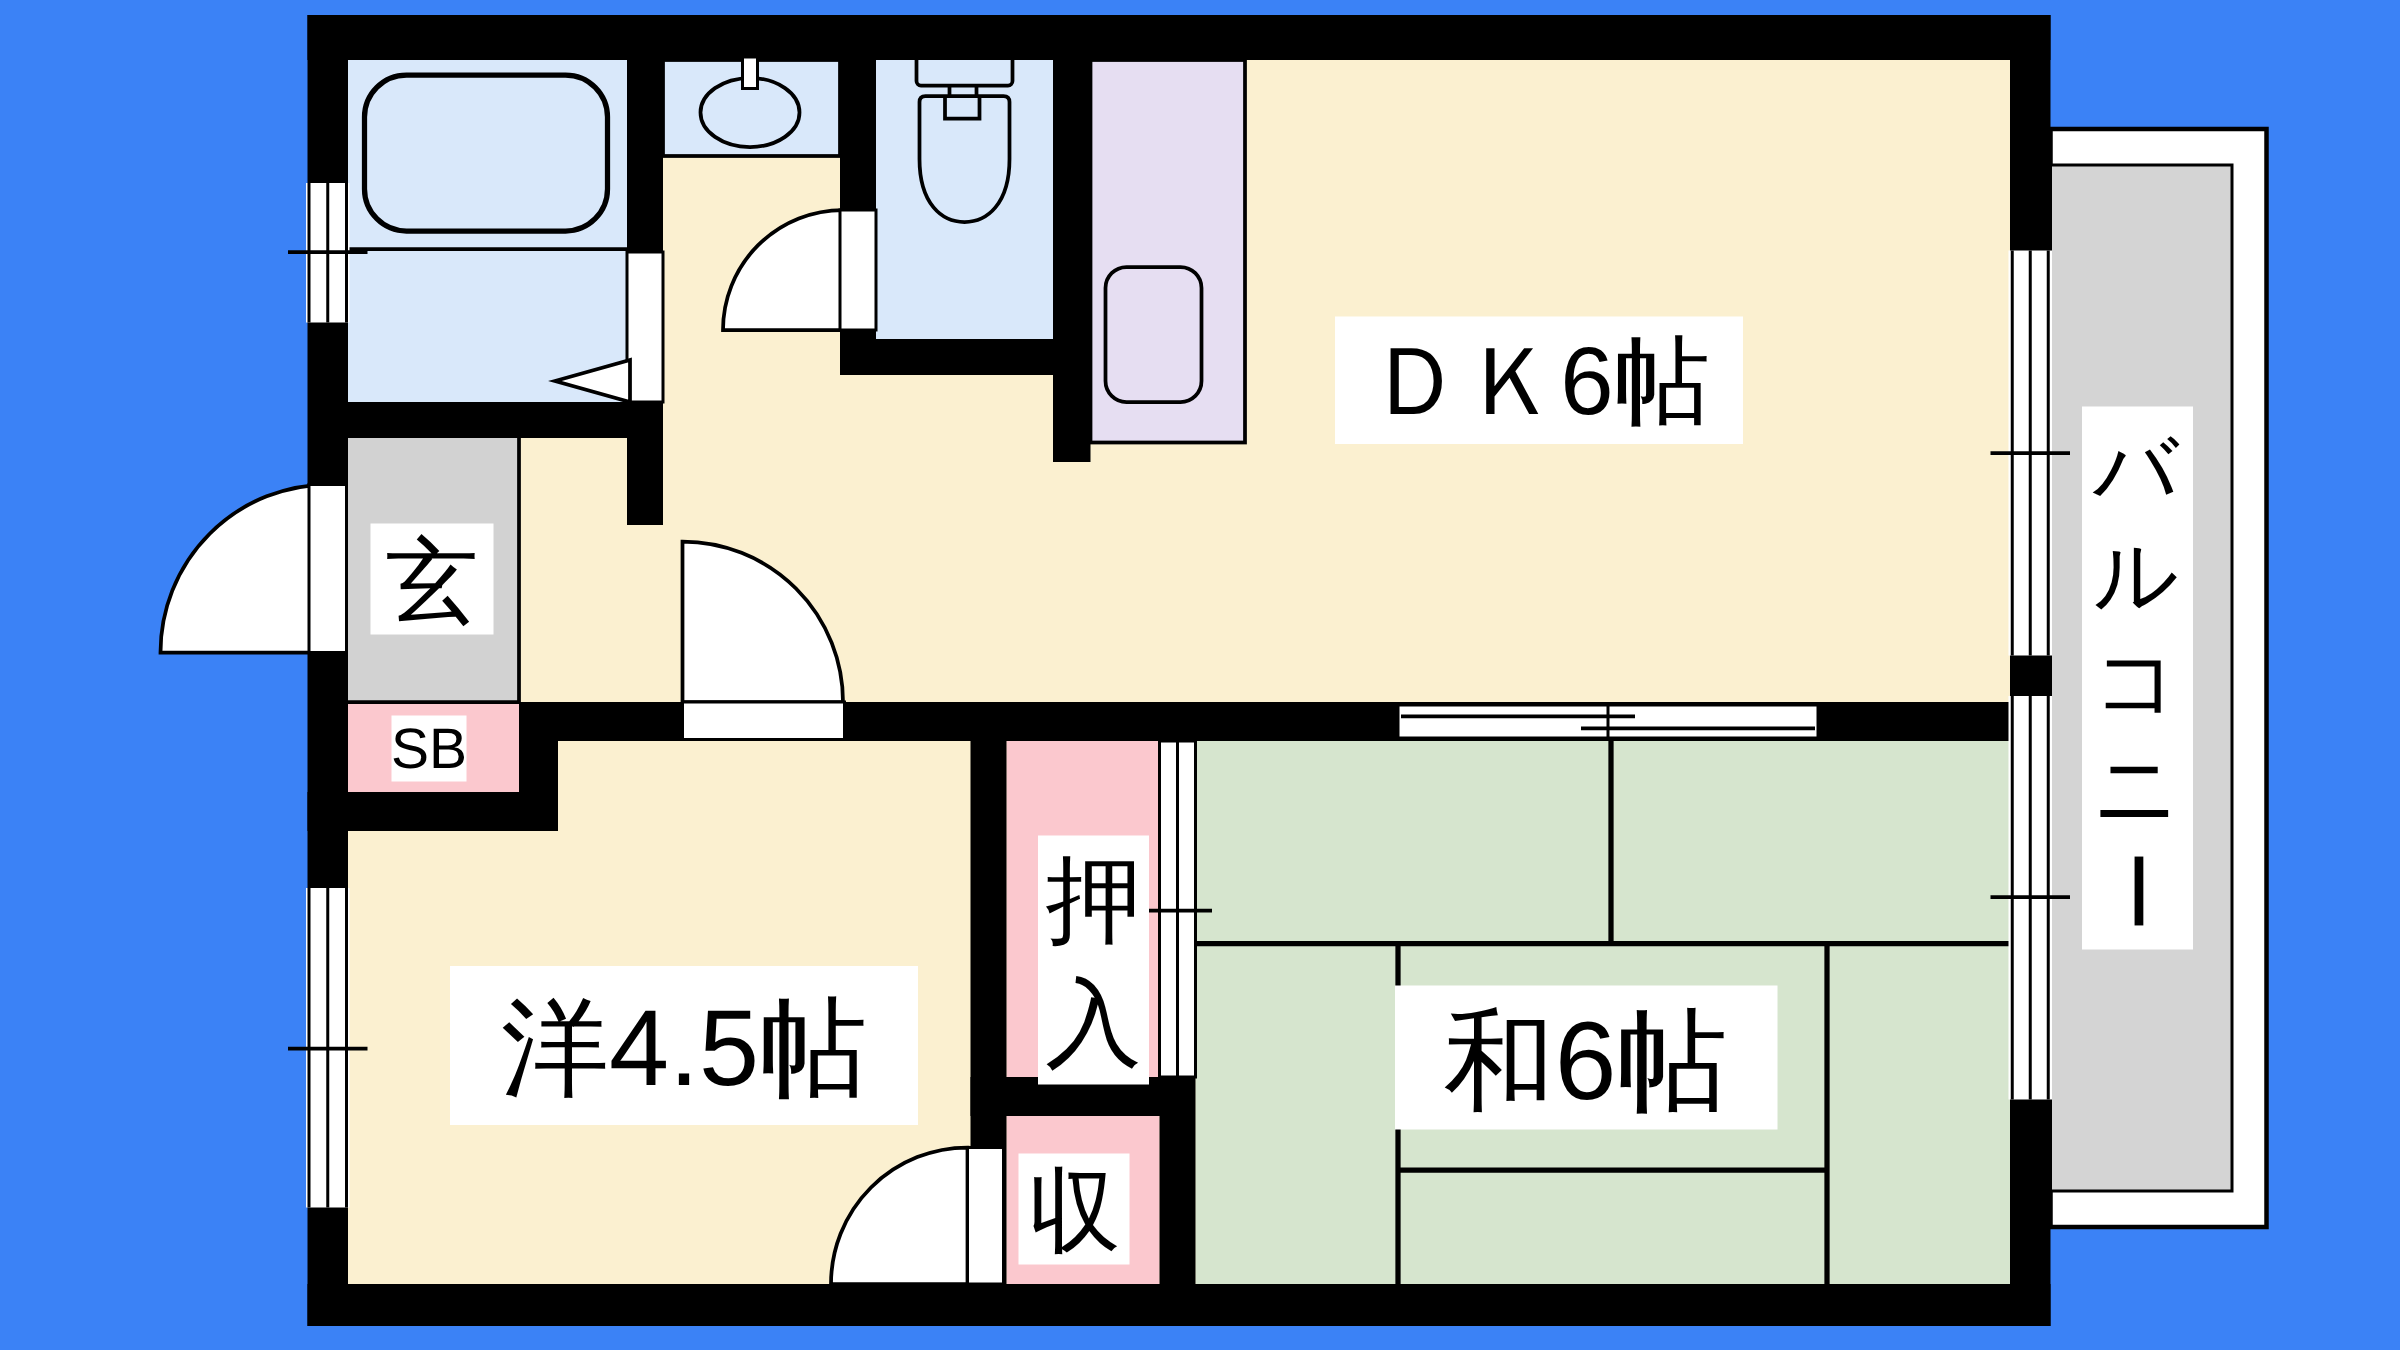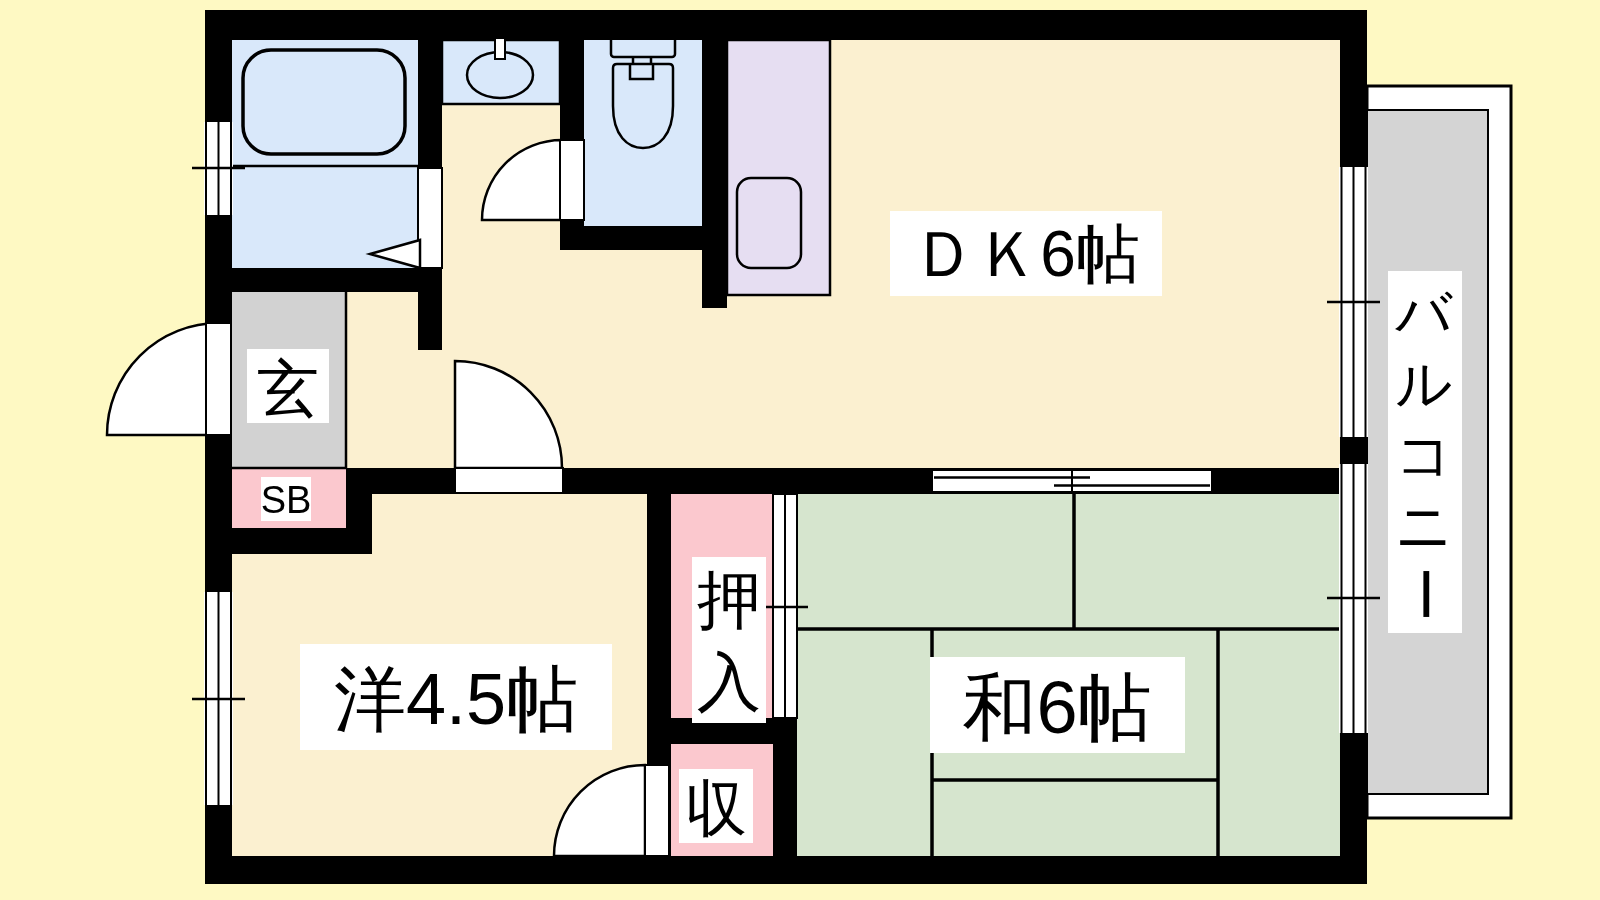--- a/index.html
+++ b/index.html
@@ -1,19 +1,19 @@
 <!DOCTYPE html>
 <html><head>
 <meta charset="utf-8">
 <style>
   html,body{margin:0;padding:0;background:#ffffff;}
   #stage{
     position:relative;
     width:1600px;height:900px;
-    background:#fef9c3;
+    background:#3b82f6;
     overflow:hidden;
     font-family:"Liberation Sans","DejaVu Sans",sans-serif;
   }
   #plan-svg{position:absolute;left:0;top:0;width:1600px;height:900px;}
   text{
     font-family:"Liberation Sans","DejaVu Sans",sans-serif;
     fill:#000000;
   }
   .room-label{font-weight:500;}
 </style>

